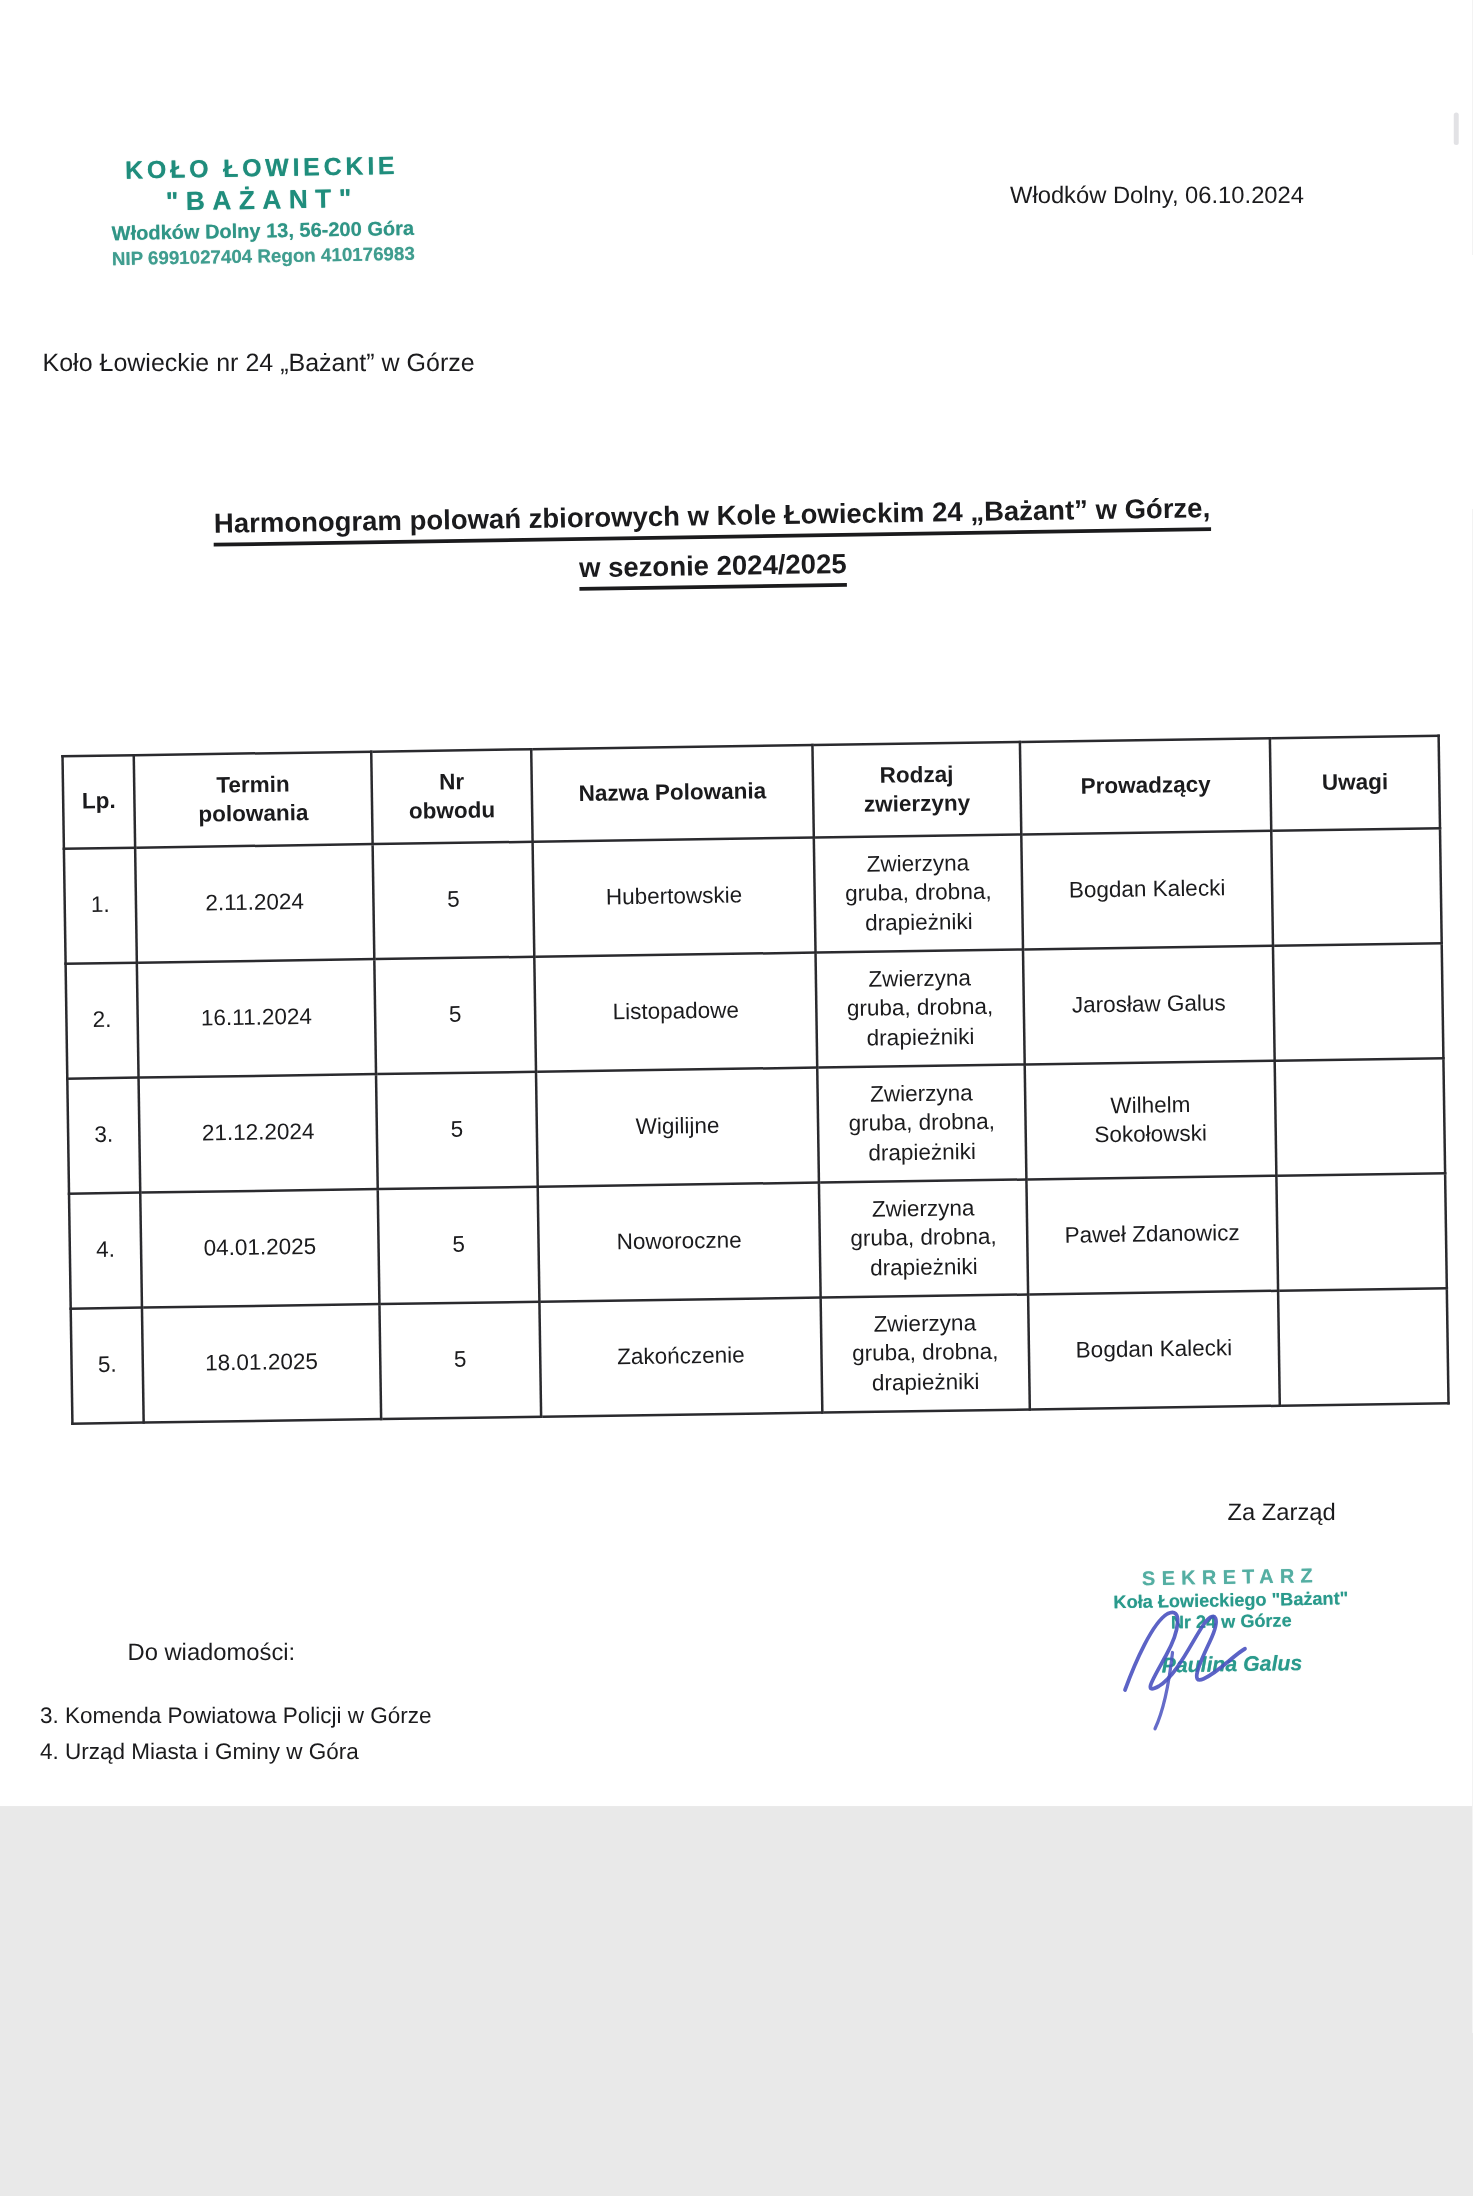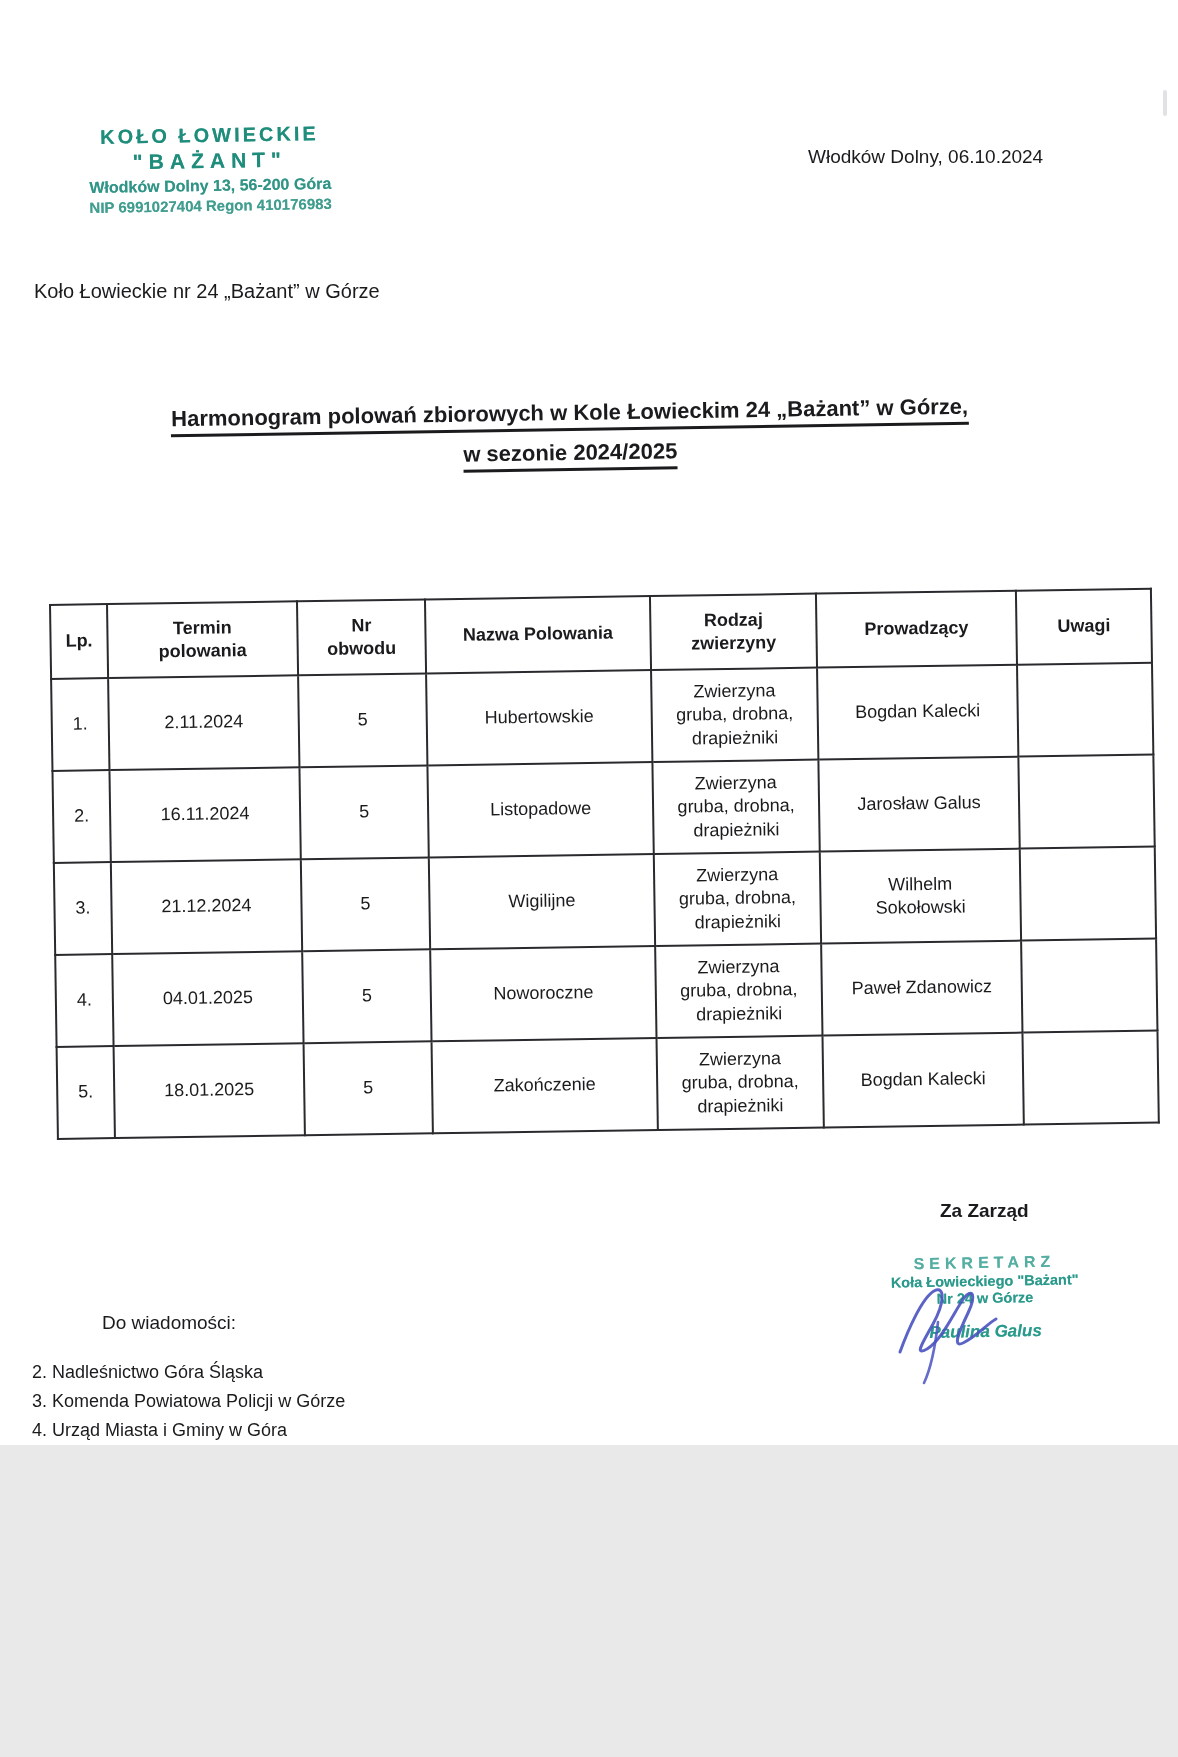--- a/index.html
+++ b/index.html
@@ -45,21 +45,21 @@
     border:2px solid #2a2a2e;
     text-align:center;vertical-align:middle;
     white-space:pre-line;line-height:1.28;
     padding:2px 6px;font-weight:500;
   }
   table.schedule th{height:68px;font-weight:600;}
   table.schedule td{height:86px;}
   col.c0{width:57px;}col.c1{width:190px;}col.c2{width:128px;}
   col.c3{width:225px;}col.c4{width:166px;}col.c5{width:200px;}col.c6{width:135px;}
   
-  .za-zarzad{position:absolute;left:940px;top:1200px;font-size:19px;font-weight:700;}
+  .za-zarzad{position:absolute;left:982px;top:1200px;font-size:19px;font-weight:400;}
   .secretary-stamp{
     position:absolute;left:845px;top:1254px;width:280px;
     text-align:center;color:#2a9a8c;transform:rotate(-1deg);
     text-shadow:0 0 0.6px rgba(42,154,140,.65);
   }
   .secretary-stamp .s1{font-size:16px;font-weight:700;letter-spacing:5px;opacity:.8;}
   .secretary-stamp .s2{font-size:14.5px;font-weight:700;margin-top:1px;}
   .secretary-stamp .s3{font-size:14.5px;font-weight:700;margin-top:1px;}
   .secretary-stamp .s4{font-size:17px;font-weight:700;font-style:italic;margin-top:16px;}
   .signature-svg{position:absolute;left:882px;top:1282px;pointer-events:none;}
@@ -187,20 +187,19 @@
     <div class="s4">Paulina Galus</div>
   </div>
 
   <svg class="signature-svg" width="150" height="105" viewBox="0 0 150 105">
     <path d="M18,70 C26,48 40,16 52,9 C64,3 62,22 51,42 C40,62 32,74 45,67 C60,58 72,30 82,16 C90,6 95,12 86,31 C77,50 70,66 81,61 C94,55 105,42 114,37" fill="none" stroke="#4a52c0" stroke-width="3" stroke-linecap="round" opacity="0.9"></path>
     <path d="M56,40 C54,58 50,84 42,101" fill="none" stroke="#4a52c0" stroke-width="2.6" stroke-linecap="round" opacity="0.85"></path>
   </svg>
 
   <div class="dist-heading">Do wiadomości:</div>
   <div class="dist-list">
-    <div>2. Nadleśnictwo Góra Śląska</div>
     <div>3. Komenda Powiatowa Policji w Górze</div>
     <div>4. Urząd Miasta i Gminy w Góra</div>
   </div>
 
   <div class="scan-line"></div>
   <div class="scan-smudge"></div>
 </div>
 
 </body></html>

